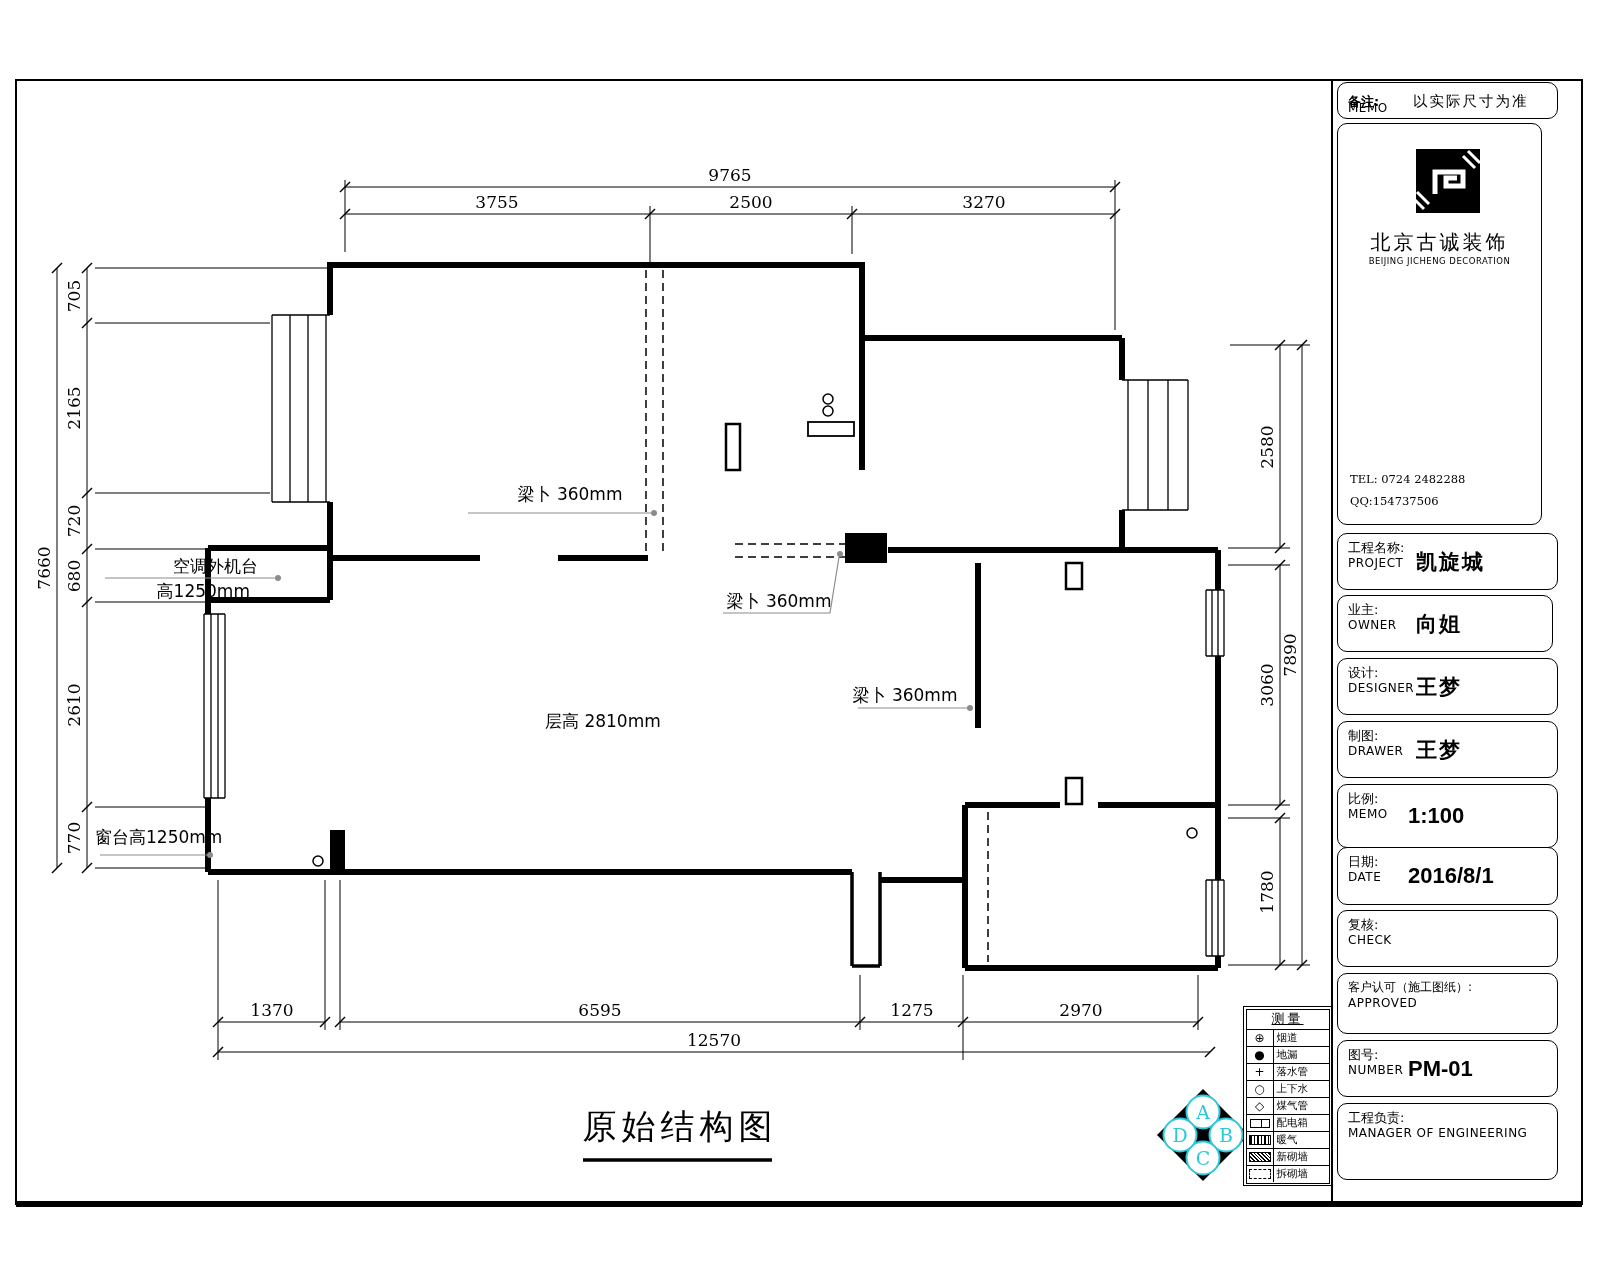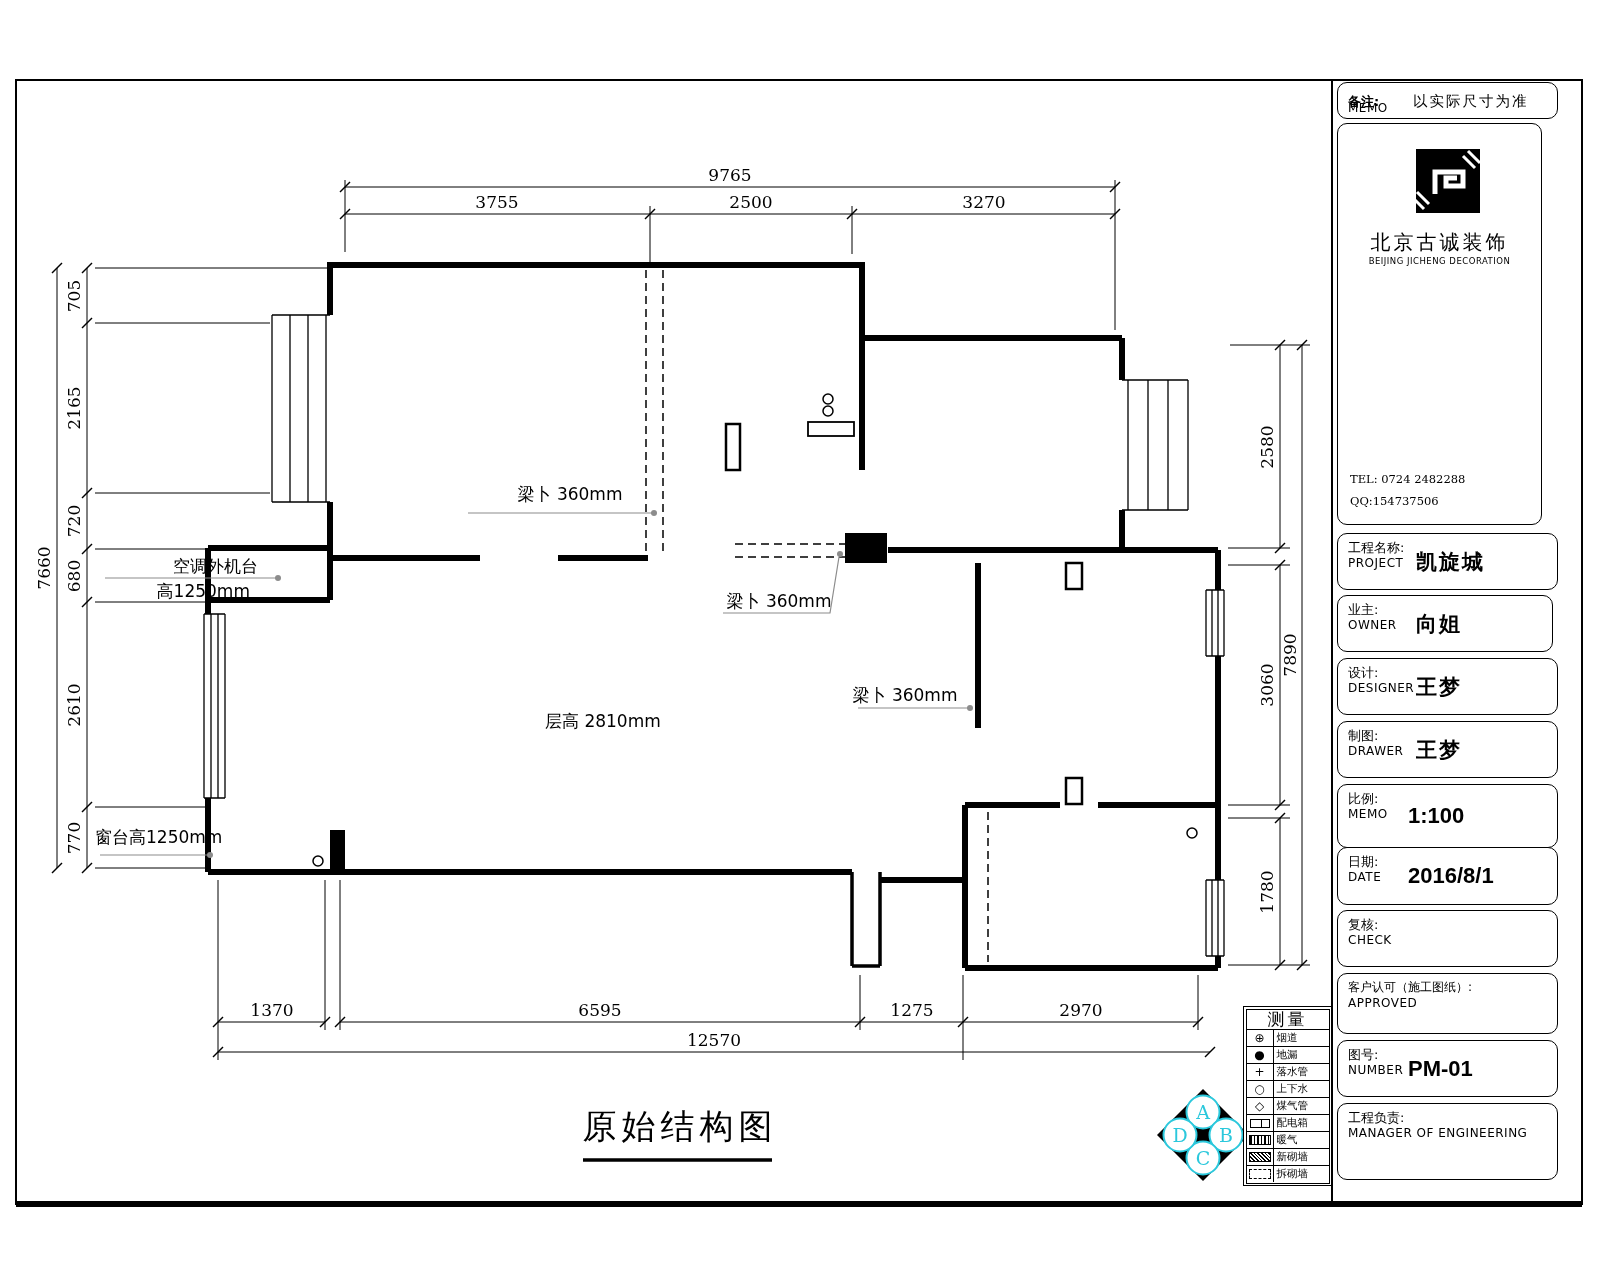--- a/index.html
+++ b/index.html
@@ -25,21 +25,21 @@
   .company-name{position:absolute;left:0;right:0;top:105px;text-align:center;font-size:20px;letter-spacing:3px;}
   .company-name-en{position:absolute;left:0;right:0;top:132px;text-align:center;font-size:8.5px;letter-spacing:.5px;}
   .addr-cn{position:absolute;left:12px;top:172px;font-size:12.5px;line-height:1.75;}
   .addr-en{position:absolute;left:12px;top:283px;font-size:11px;line-height:1.45;font-family:"DejaVu Serif",serif;}
   .addr-en .ind{padding-left:28px;}
   .tel-en{position:absolute;left:12px;top:348px;font-size:11.5px;font-family:"DejaVu Serif",serif;}
   .qq-en{position:absolute;left:12px;top:370px;font-size:11.5px;font-family:"DejaVu Serif",serif;}
   
   .legend{position:absolute;left:1243px;top:1006px;width:89px;height:180px;border:1px solid #000;box-sizing:border-box;background:#fff;}
   .legend-inner{position:absolute;inset:1.5px;border:1px solid #000;display:flex;flex-direction:column;}
-  .lg-head{height:19px;display:flex;align-items:center;justify-content:center;font-size:17px;letter-spacing:3px;}
+  .lg-head{height:19px;display:flex;align-items:center;justify-content:center;font-size:13px;letter-spacing:3px;text-decoration:underline;}
   .lg-row{border-top:1px solid #000;flex:1;display:flex;align-items:stretch;font-size:11px;}
   .lg-sym{width:26px;display:flex;align-items:center;justify-content:center;border-right:1px solid #000;font-size:12px;}
   .lg-lab{flex:1;display:flex;align-items:center;padding-left:3px;white-space:nowrap;font-size:10.5px;letter-spacing:0;}
   .sym-box{width:18px;height:7px;border:1px solid #000;position:relative;}
   .sym-box::after{content:"";position:absolute;left:58%;top:0;bottom:0;border-left:1px solid #000;}
   .sym-heat{width:20px;height:8px;border:1px solid #000;background:repeating-linear-gradient(90deg,#000 0 1.5px,#fff 1.5px 3.5px);}
   .sym-new{width:20px;height:8px;border:1px solid #000;background:repeating-linear-gradient(45deg,#000 0 1.2px,#fff 1.2px 2.6px);}
   .sym-dem{width:20px;height:8px;border:1px dashed #000;}
   
   .plan-title{position:absolute;left:560px;top:1104px;width:240px;text-align:center;font-size:34px;letter-spacing:5px;}

